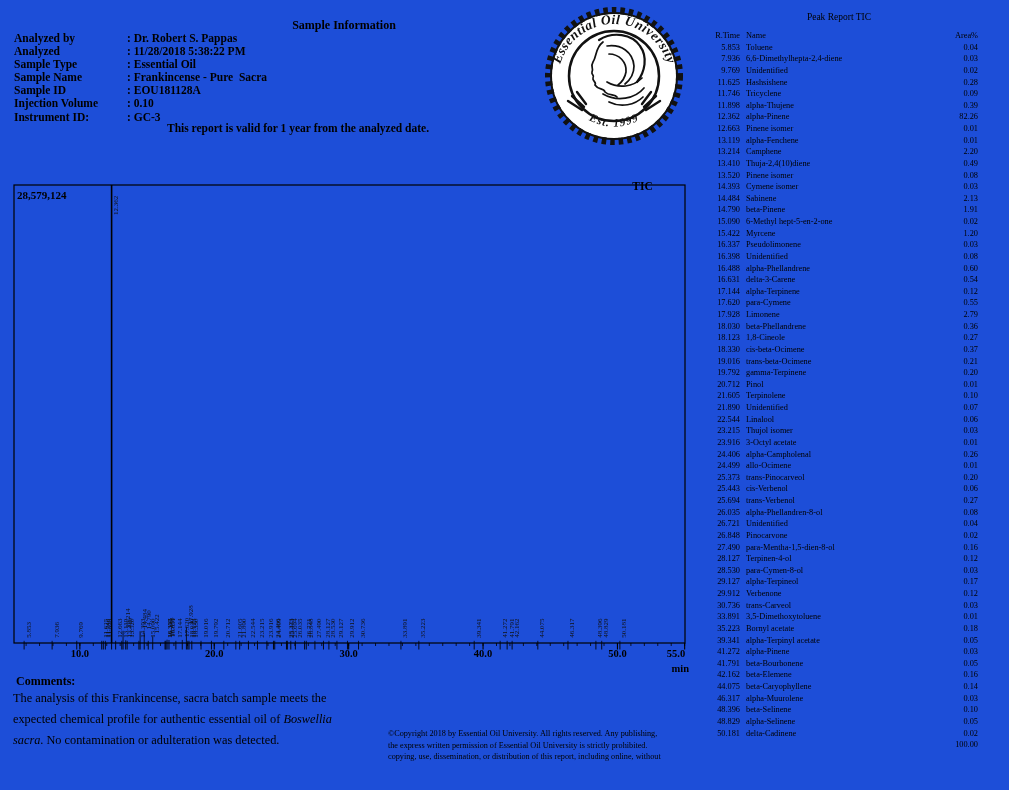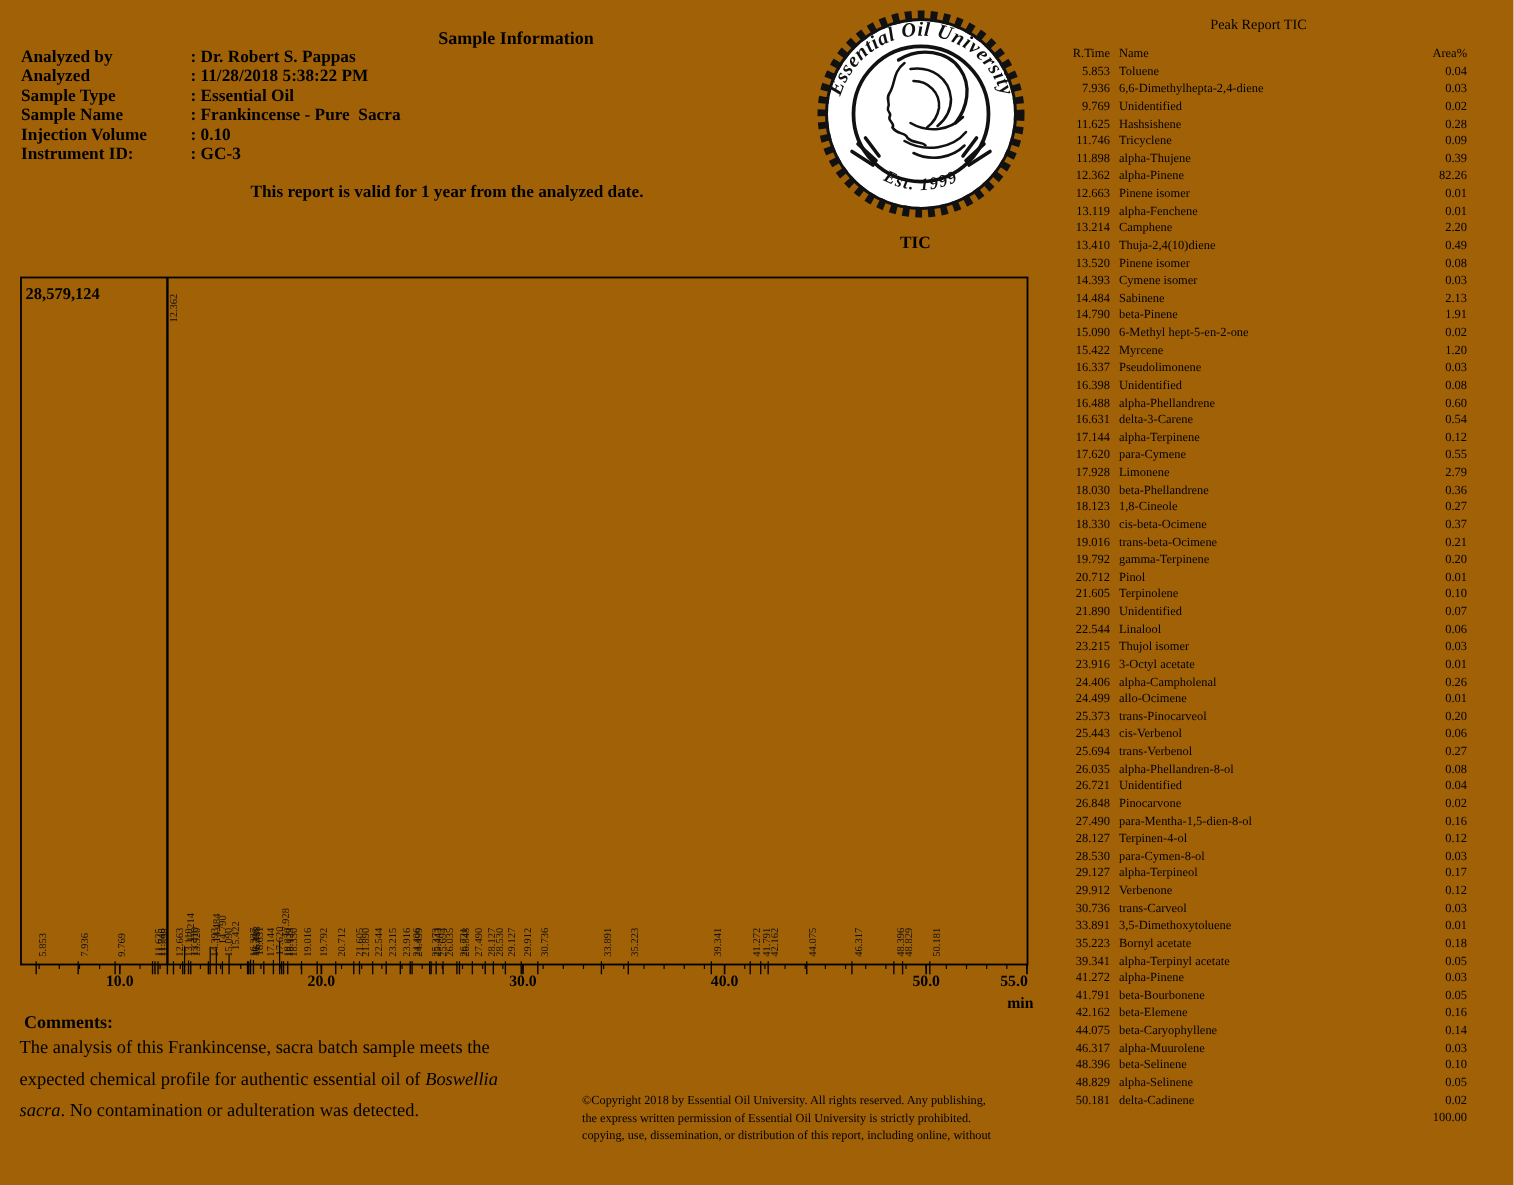--- a/index.html
+++ b/index.html
@@ -1,27 +1,27 @@
 <!DOCTYPE html>
 <html><head>
 <meta charset="utf-8">
 <style>
   html,body{margin:0;padding:0;background:#fff;}
-  .page{position:relative;width:1009px;height:790px;background:#a16207;overflow:hidden;
+  .page{position:relative;width:1009px;height:790px;background:#1d4ed8;overflow:hidden;
         font-family:"Liberation Serif",serif;color:#000;}
   .abs{position:absolute;}
   
   .si-title{left:194px;top:18px;width:300px;text-align:center;font-size:12px;font-weight:bold;}
   .info-block{left:14px;top:32px;width:360px;}
   .info-row{display:flex;height:13.1px;font-size:11.5px;font-weight:bold;white-space:pre;}
   .info-label{width:113px;}
   .validity{left:167px;top:122px;width:400px;font-size:11.5px;font-weight:bold;}
   
   .chrom-title{left:102px;top:159px;width:500px;text-align:center;font-size:12px;font-weight:bold;}
-  .tic-label{left:600px;top:156px;width:85px;text-align:left;font-size:11.5px;font-weight:bold;}
+  .tic-label{left:600px;top:180px;width:85px;text-align:center;font-size:11.5px;font-weight:bold;}
   svg text{font-family:"Liberation Serif",serif;}
   
   .comments-h{left:16px;top:674px;font-size:12px;font-weight:bold;}
   .comments-t{left:13px;top:688px;width:338px;font-size:12.3px;line-height:21px;}
   .comments-t .species{font-style:italic;}
   
   .copyright{left:388px;top:728px;width:308px;font-size:8.2px;line-height:11.6px;}
   
   .peak-report{left:700px;top:12px;width:278px;}
   .pr-title{text-align:center;font-size:9.5px;height:15px;}
@@ -36,20 +36,21 @@
 
 <div class="page">
 
   <div class="abs si-title">Sample Information</div>
 
   <div class="abs info-block" id="info-block">
       <div class="info-row"><span class="info-label">Analyzed by</span><span>: Dr. Robert S. Pappas</span></div>
       <div class="info-row"><span class="info-label">Analyzed</span><span>: 11/28/2018 5:38:22 PM</span></div>
       <div class="info-row"><span class="info-label">Sample Type</span><span>: Essential Oil</span></div>
       <div class="info-row"><span class="info-label">Sample Name</span><span>: Frankincense - Pure  Sacra</span></div>
+      <div class="info-row"><span class="info-label">Sample ID</span><span>: EOU181128A</span></div>
       <div class="info-row"><span class="info-label">Injection Volume</span><span>: 0.10</span></div>
       <div class="info-row"><span class="info-label">Instrument ID:</span><span>: GC-3</span></div>
     </div>
 
   <div class="abs validity">This report is valid for 1 year from the analyzed date.</div>
 
   <svg class="abs" style="left:537px;top:4px" width="155" height="145" viewBox="0 0 155 145">
     <circle cx="77" cy="72" r="63" fill="#fff" stroke="#111" stroke-width="2"></circle>
     <circle cx="77" cy="72" r="65.5" fill="none" stroke="#111" stroke-width="7" stroke-dasharray="4.5 4"></circle>
     <circle cx="77" cy="72" r="45" fill="none" stroke="#111" stroke-width="2.5"></circle>

